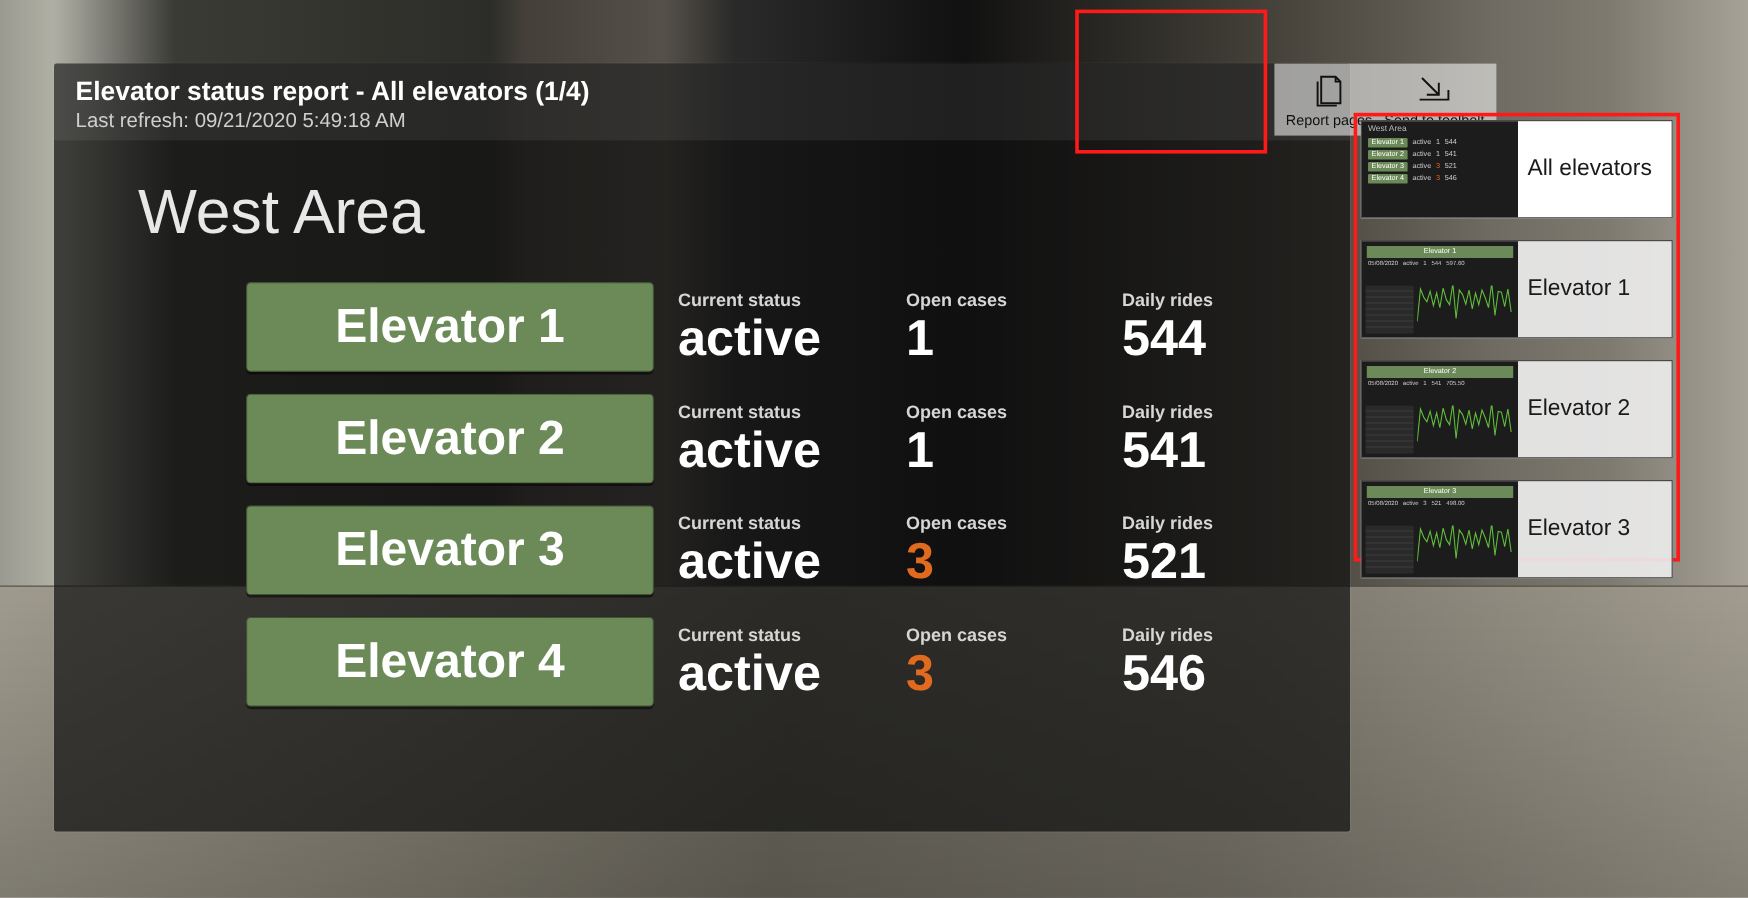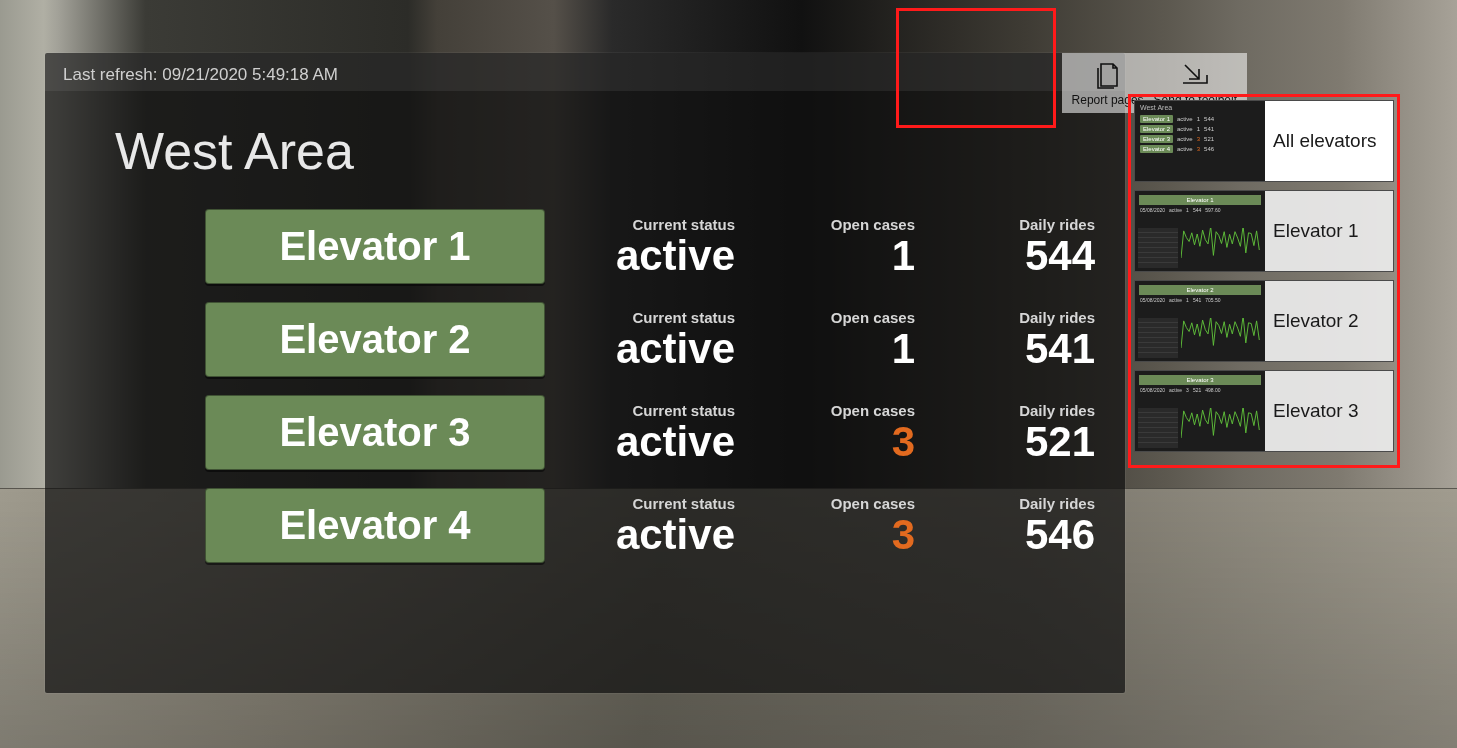--- a/index.html
+++ b/index.html
@@ -62,21 +62,21 @@
     background:#6b8a57;
     border:1px solid rgba(0,0,0,.4);
     border-radius:4px;
     color:#fff;
     font-size:40px;
     font-weight:600;
     padding:14px 10px;
     text-align:center;
     box-shadow:0 2px 0 rgba(0,0,0,.5);
   }
-  .metric { text-align:right; }
+  .metric { text-align:left; }
   .metric .mlabel { font-size:15px; color:#d6d6d6; font-weight:600; margin-bottom:2px;}
   .metric .mvalue { font-size:42px; font-weight:700; color:#fff; line-height:1;}
   .metric .mvalue.warn { color:#e26a1f; }
 
   
   .toolbar {
     position:absolute; top:53px; right:210px;
     display:flex; gap:10px;
     background:rgba(255,255,255,.55);
     padding:6px 10px;
@@ -93,21 +93,21 @@
 
   
   .thumbs {
     position:absolute; left:1134px; top:100px; width:260px;
     display:flex; flex-direction:column;
   }
   .thumb-item {
     display:flex; align-items:stretch; height:82px;
     background:rgba(235,235,235,.92);
     border:1px solid #4a4a4a;
-    margin-bottom:8px;
+    margin-bottom:18px;
     cursor:pointer;
   }
   .thumb-item.active { background:#fff; }
   .thumb-img {
     width:130px; height:100%;
     background:#1c1c1c;
     position:relative;
     flex:0 0 130px;
     overflow:hidden;
   }
@@ -134,20 +134,21 @@
   .mini-side div { height:5px; border-bottom:1px solid #3a3a3a;}
 </style>
 </head>
 <body>
 
 <div class="bg"></div>
 <div class="floor"></div>
 
 <div class="panel">
   <div class="panel-header">
+    <div class="panel-title">Elevator status report - All elevators (1/4)</div>
     <div class="panel-sub">
       <span>Last refresh: </span><span>09/21/2020 5:49:18 AM</span>
     </div>
   </div>
 
   <div class="area-title">West Area</div>
 
   <div class="rows" id="rows">
       <div class="row">
     <div class="elevator-btn">Elevator 1</div>

